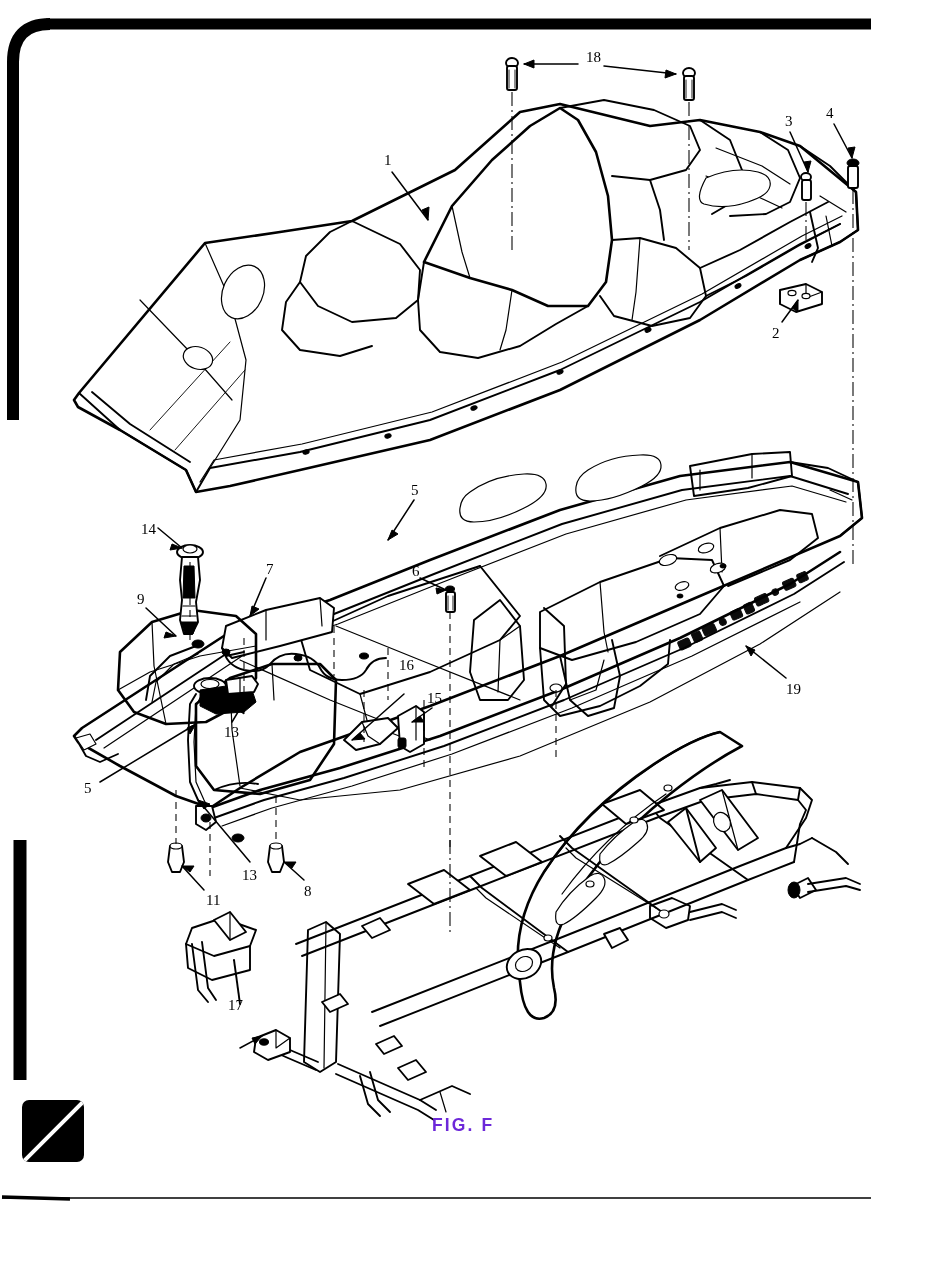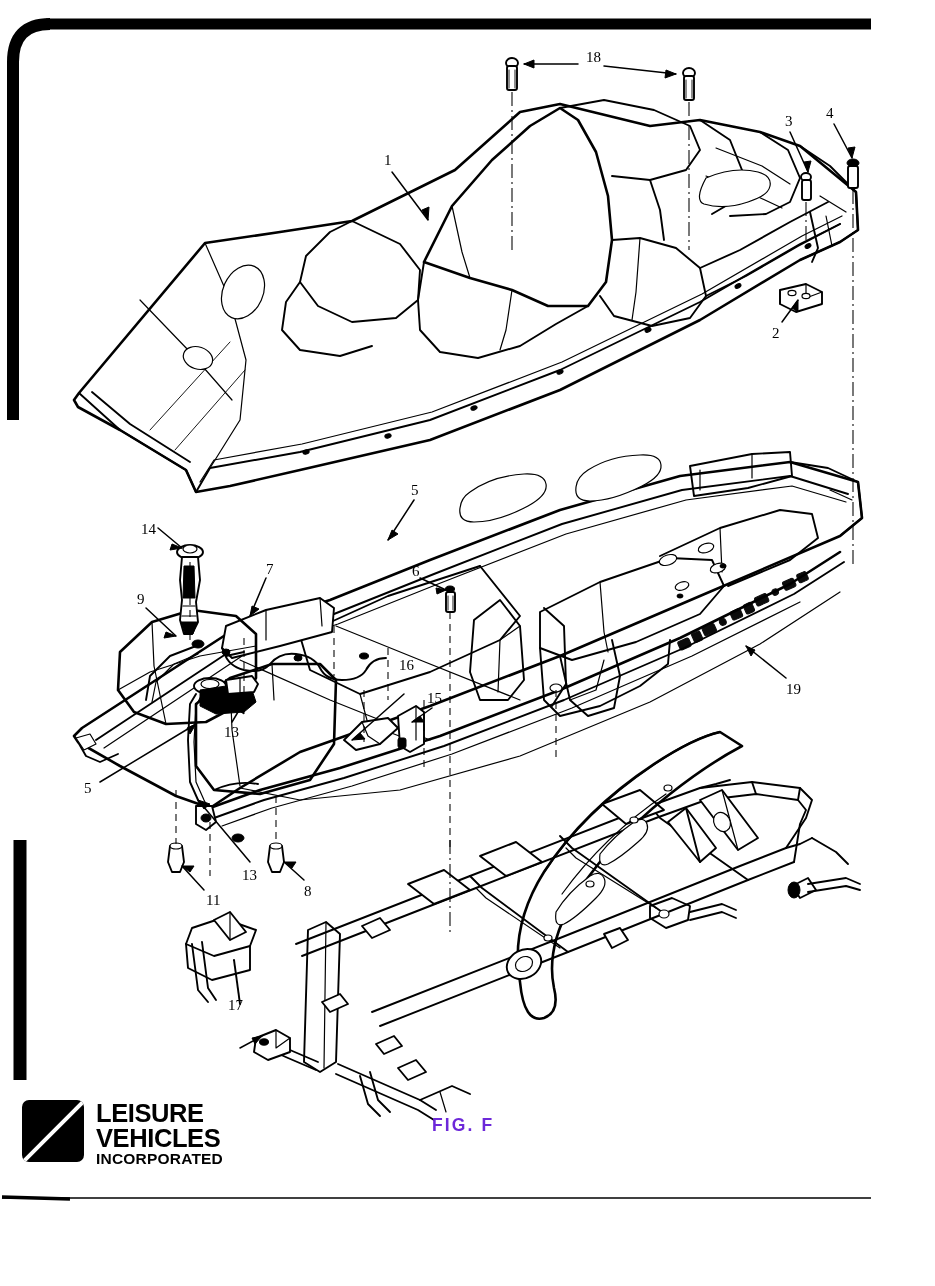--- a/index.html
+++ b/index.html
@@ -564,22 +564,17 @@
     <span class="callout" style="left:200px;top:893px;margin-left:6px;">11</span>
     <span class="callout" style="left:228px;top:998px;">17</span>
   </div>
 
   <div class="logo-wrap">
     <div class="logo-mark">
       <svg class="slash" viewBox="0 0 100 100" preserveAspectRatio="none">
         <line x1="8" y1="94" x2="94" y2="8" stroke="#ffffff" stroke-width="5"></line>
       </svg>
     </div>
-    <div class="logo-text">
-      <span class="logo-l1">LEISURE</span>
-      <span class="logo-l2">VEHICLES</span>
-      <span class="logo-l3">INCORPORATED</span>
-    </div>
   </div>
 
   <div class="fig-caption">FIG.  F</div>
 
 </div>
 
 </body></html>

